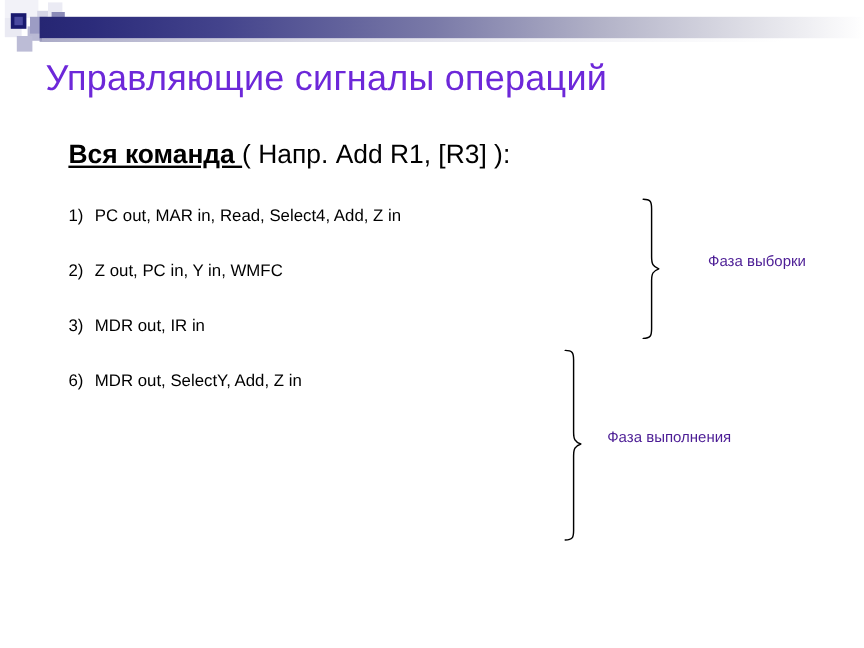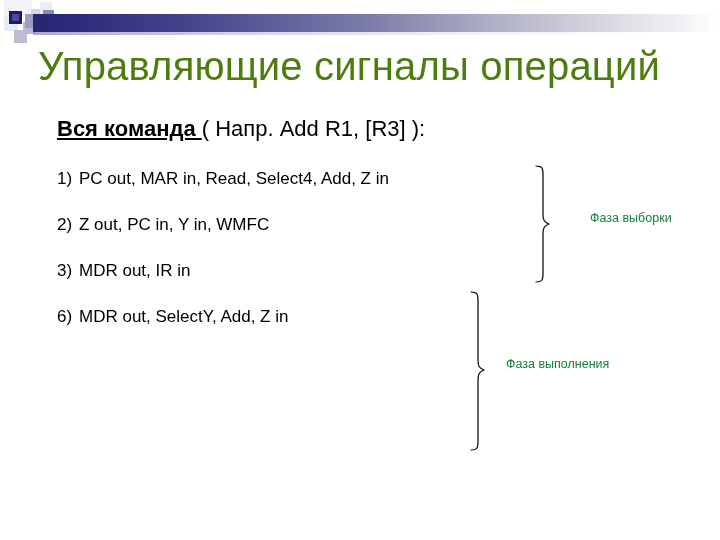--- a/index.html
+++ b/index.html
@@ -55,24 +55,24 @@
                 #ffffff 620px);
     opacity: .75;
   }
 
   
   #slide-title {
     position: absolute;
     left: 38px;
     top: 48px;
     width: 650px;
-    font-size: 40px;
+    font-size: 30px;
     line-height: 36px;
     letter-spacing: .2px;
-    color: #4d7c0f;
+    color: #6d28d9;
     white-space: nowrap;
   }
 
   
   #body-block {
     position: absolute;
     left: 57px;
     top: 118px;
     width: 640px;
   }
@@ -80,21 +80,21 @@
     font-size: 22px;
     line-height: 22px;
     white-space: nowrap;
     margin-bottom: 28px;
   }
   .lead-strong {
     font-weight: bold;
     text-decoration: underline;
   }
   .step-line {
-    font-size: 17px;
+    font-size: 14px;
     line-height: 22px;
     white-space: nowrap;
     height: 22px;
     margin-bottom: 18px;
     margin-top: 24px;
   }
   .step-num {
     display: inline-block;
     width: 22px;
   }
@@ -107,21 +107,21 @@
     position: absolute;
     left: 0;
     top: 0;
     display: block;
   }
   .brace-label {
     position: absolute;
     font-size: 12.5px;
     line-height: 16px;
     white-space: nowrap;
-    color: #15803d;
+    color: #4c1d95;
   }
   #brace-fetch  { left: 528px; top: 162px;  width: 190px; height: 124px; }
   #brace-exec   { left: 462px; top: 288px;  width: 256px; height: 170px; }
   #label-fetch  { left: 62px;  top: 48px; }
   #label-exec   { left: 44px;  top: 68px; text-align: center; }
 </style>
 </head>
 <body>
 
 <div id="deco-header">

